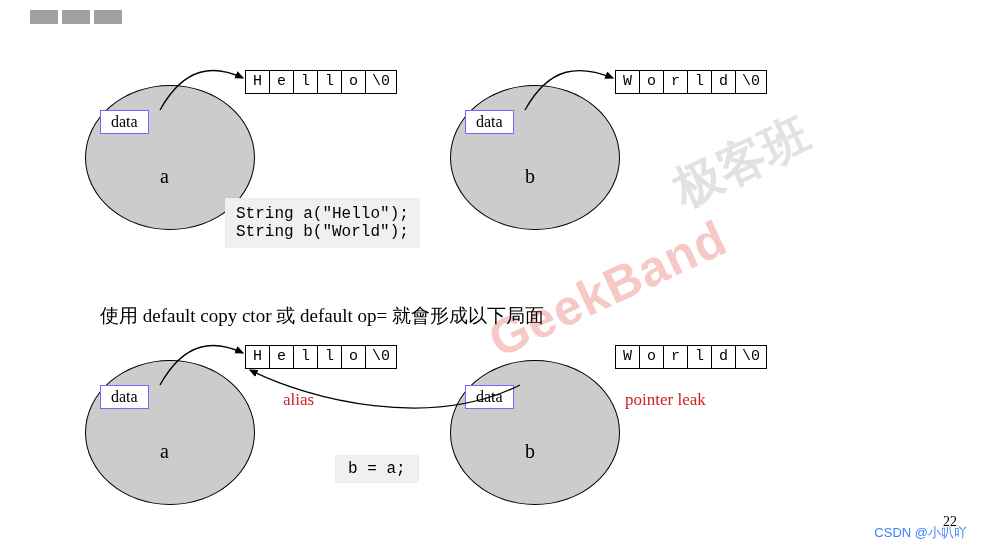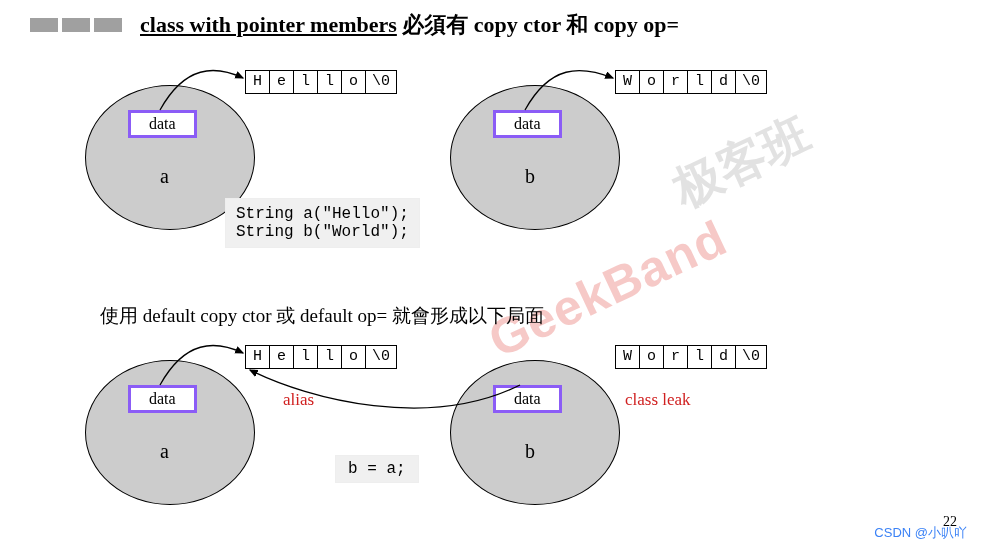--- a/index.html
+++ b/index.html
@@ -36,25 +36,24 @@
   }
   .oval {
     position: absolute;
     background: #cccccc;
     border: 1.5px solid #000;
     border-radius: 50%;
   }
   .data-box {
     position: absolute;
     background: #fff;
-    border: 3px solid #8b5cf6;
-    padding: 2px 18px;
+    border: 1px solid #8b5cf6;
+    padding: 2px 10px;
     font-size: 16px;
     font-family: Georgia, serif;
-    margin-left: 28px;
   }
   .obj-label {
     position: absolute;
     font-size: 20px;
     font-family: Georgia, serif;
   }
   .cell-row {
     position: absolute;
     display: flex;
     border: 1px solid #000;
@@ -124,23 +123,20 @@
 </style>
 </head>
 <body>
 
 <div class="title-row">
   <div class="title-bars">
     <div class="bar"></div>
       <div class="bar"></div>
       <div class="bar"></div>
   </div>
-  <div class="title-text">
-    <span class="underline">class with pointer members</span><span> 必須有 copy ctor 和 copy op=</span>
-  </div>
 </div>
 
 <div class="canvas">
 
   <div class="wm-gray">极客班</div>
   <div class="watermark">GeekBand</div>
 
   <div class="oval" style="left:85px; top:85px; width:170px; height:145px;"></div>
   <div class="data-box" style="left:100px; top:110px;">data</div>
   <div class="obj-label" style="left:160px; top:165px;">a</div>
@@ -187,21 +183,21 @@
   <div class="data-box" style="left:465px; top:385px;">data</div>
   <div class="obj-label" style="left:525px; top:440px;">b</div>
   <div class="cell-row" id="cells-b-bot" style="left:615px; top:345px;">
       <div class="cell">W</div>
       <div class="cell">o</div>
       <div class="cell">r</div>
       <div class="cell">l</div>
       <div class="cell">d</div>
       <div class="cell">\0</div>
     </div>
-  <div class="red" style="left:625px; top:390px;">class leak</div>
+  <div class="red" style="left:625px; top:390px;">pointer leak</div>
 
   <div class="code-box" style="left:335px; top:455px; padding:4px 12px;">b = a;</div>
 
   <svg class="arrows" width="987" height="548">
     <defs>
       <marker id="ah" markerWidth="8" markerHeight="8" refX="6" refY="3" orient="auto">
         <path d="M0,0 L7,3 L0,6 Z" fill="#000"></path>
       </marker>
     </defs>
 

